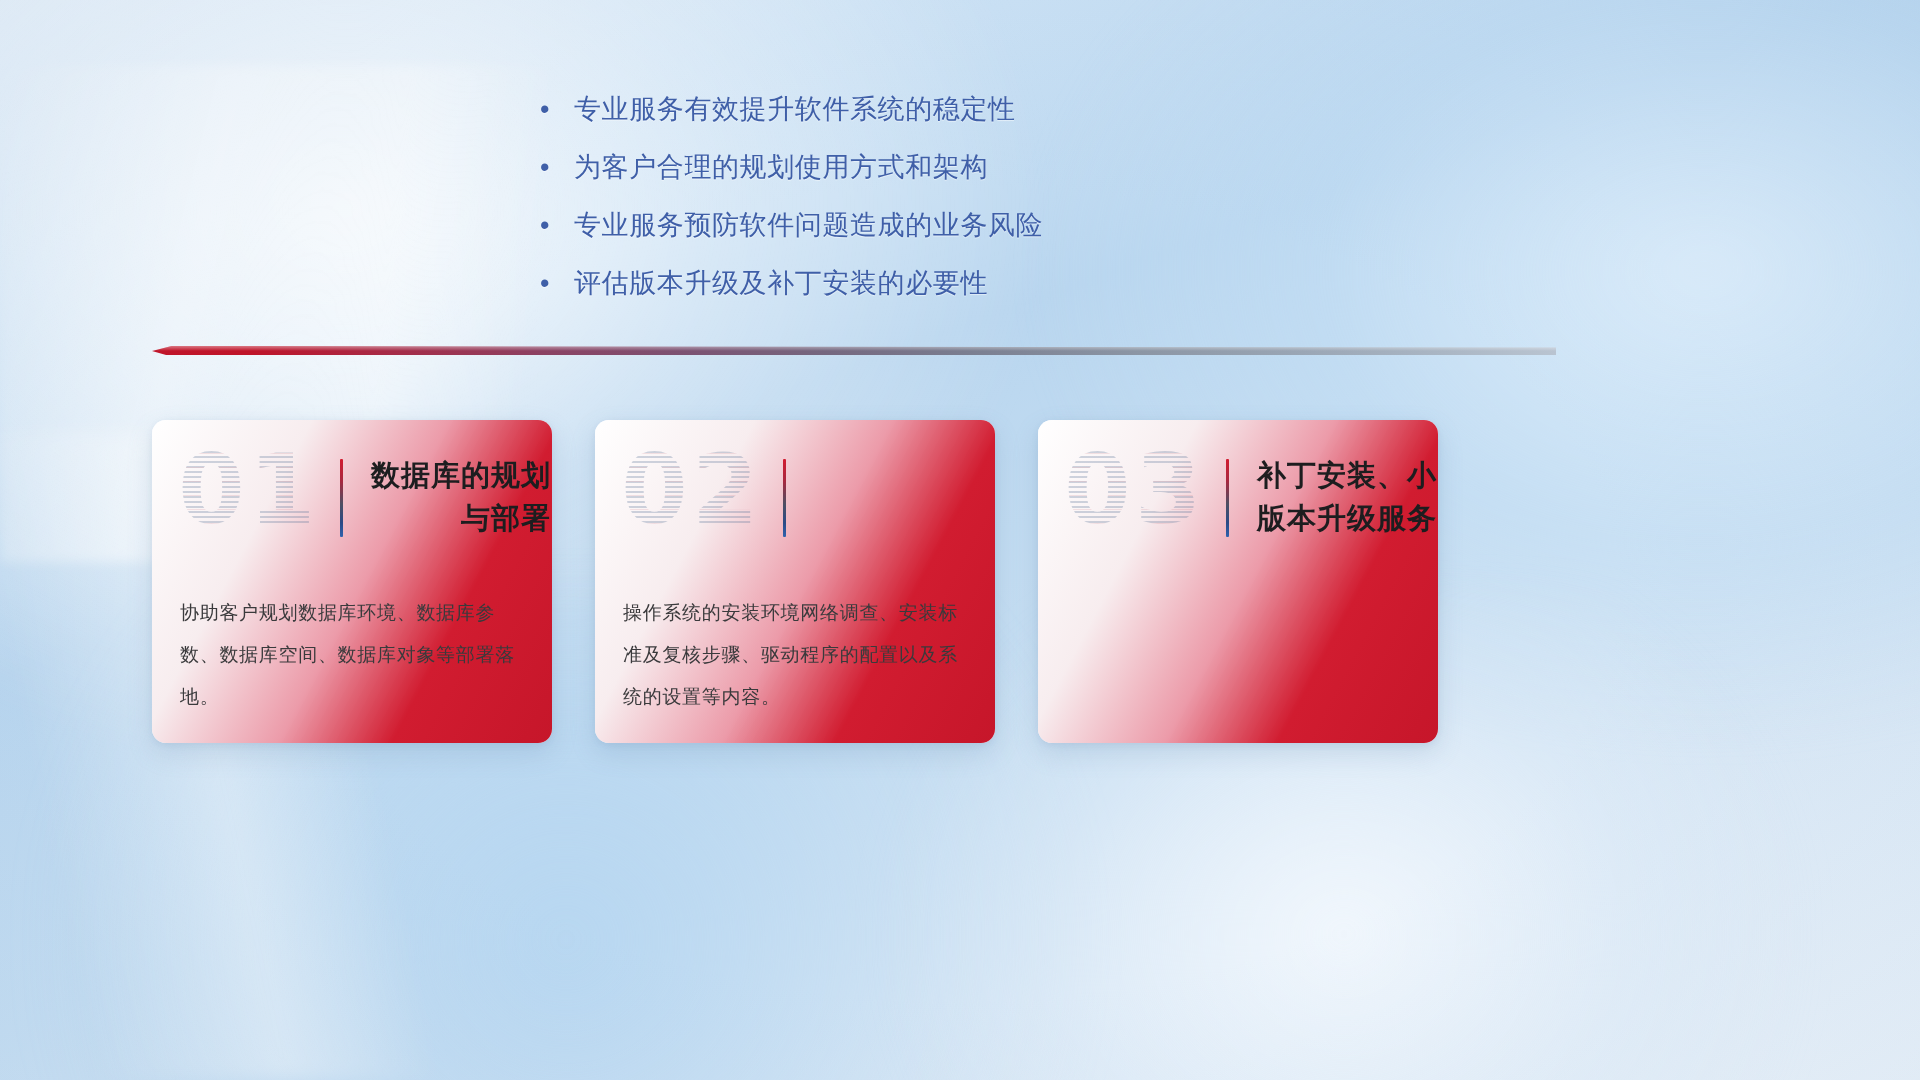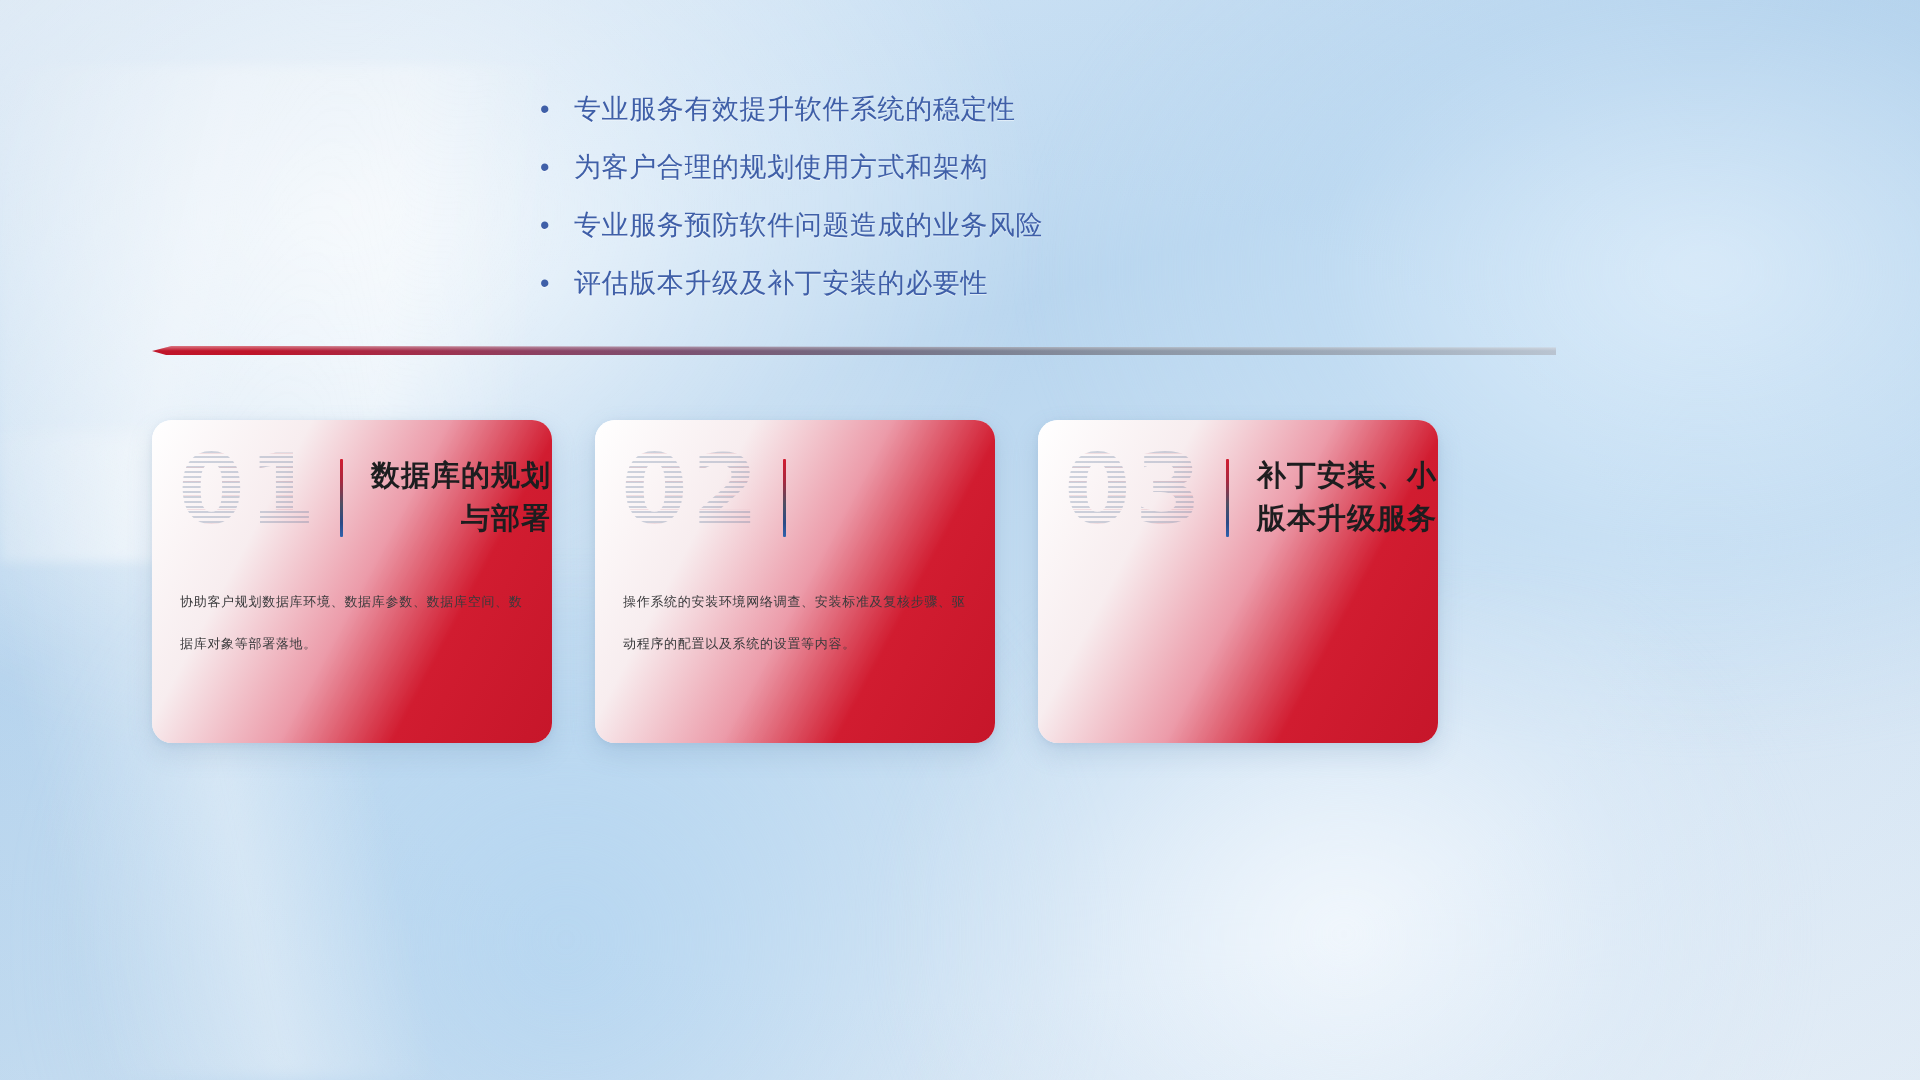--- a/index.html
+++ b/index.html
@@ -89,21 +89,21 @@
     clip-path:polygon(0 55%, 1.4% 0, 100% 18%, 100% 100%, 1% 100%);
   }
 
   
   #cards{
     position:absolute;left:152px;top:420px;
     display:flex;gap:43px;
   }
   .card{
     position:relative;width:400px;height:323px;
-    border-radius:20px;
+    border-radius:14px;
     background:linear-gradient(150deg,#fbfdff 0%,#f4f9fd 28%,#eef5fb 52%,#f7fbfe 76%,#ffffff 100%);
     box-shadow:0 10px 26px rgba(96,131,170,.20), 0 2px 6px rgba(96,131,170,.12);
     overflow:hidden;
   }
   .card-border{
     position:absolute;inset:0;border-radius:10px;pointer-events:none;
     border:1.6px solid transparent;
     background:
       linear-gradient(#fff0,#fff0) padding-box,
       linear-gradient(118deg,
@@ -152,22 +152,22 @@
     width:3px;height:78px;margin-top:5px;margin-right:22px;flex:0 0 3px;
     background:linear-gradient(180deg,#d21c30 0%,#a8283f 28%,#4d4f63 58%,#2b4a86 82%,#2f62ad 100%);
     border-radius:1px;
   }
   .card-title{
     font-size:29px;line-height:43px;font-weight:700;
     color:#1d1d1f;letter-spacing:1px;width:186px;text-align:right;
   }
 
   .card-body{
-    position:absolute;left:28px;right:24px;top:161px;
-    font-size:13px;line-height:42px;
+    position:absolute;left:28px;right:24px;top:172px;
+    font-size:19px;line-height:42px;
     color:#3a3a3c;letter-spacing:.7px;
     font-weight:400;
   }
 </style>
 </head>
 <body>
 
 <div id="slide">
 
   <div class="bg-base"></div>

